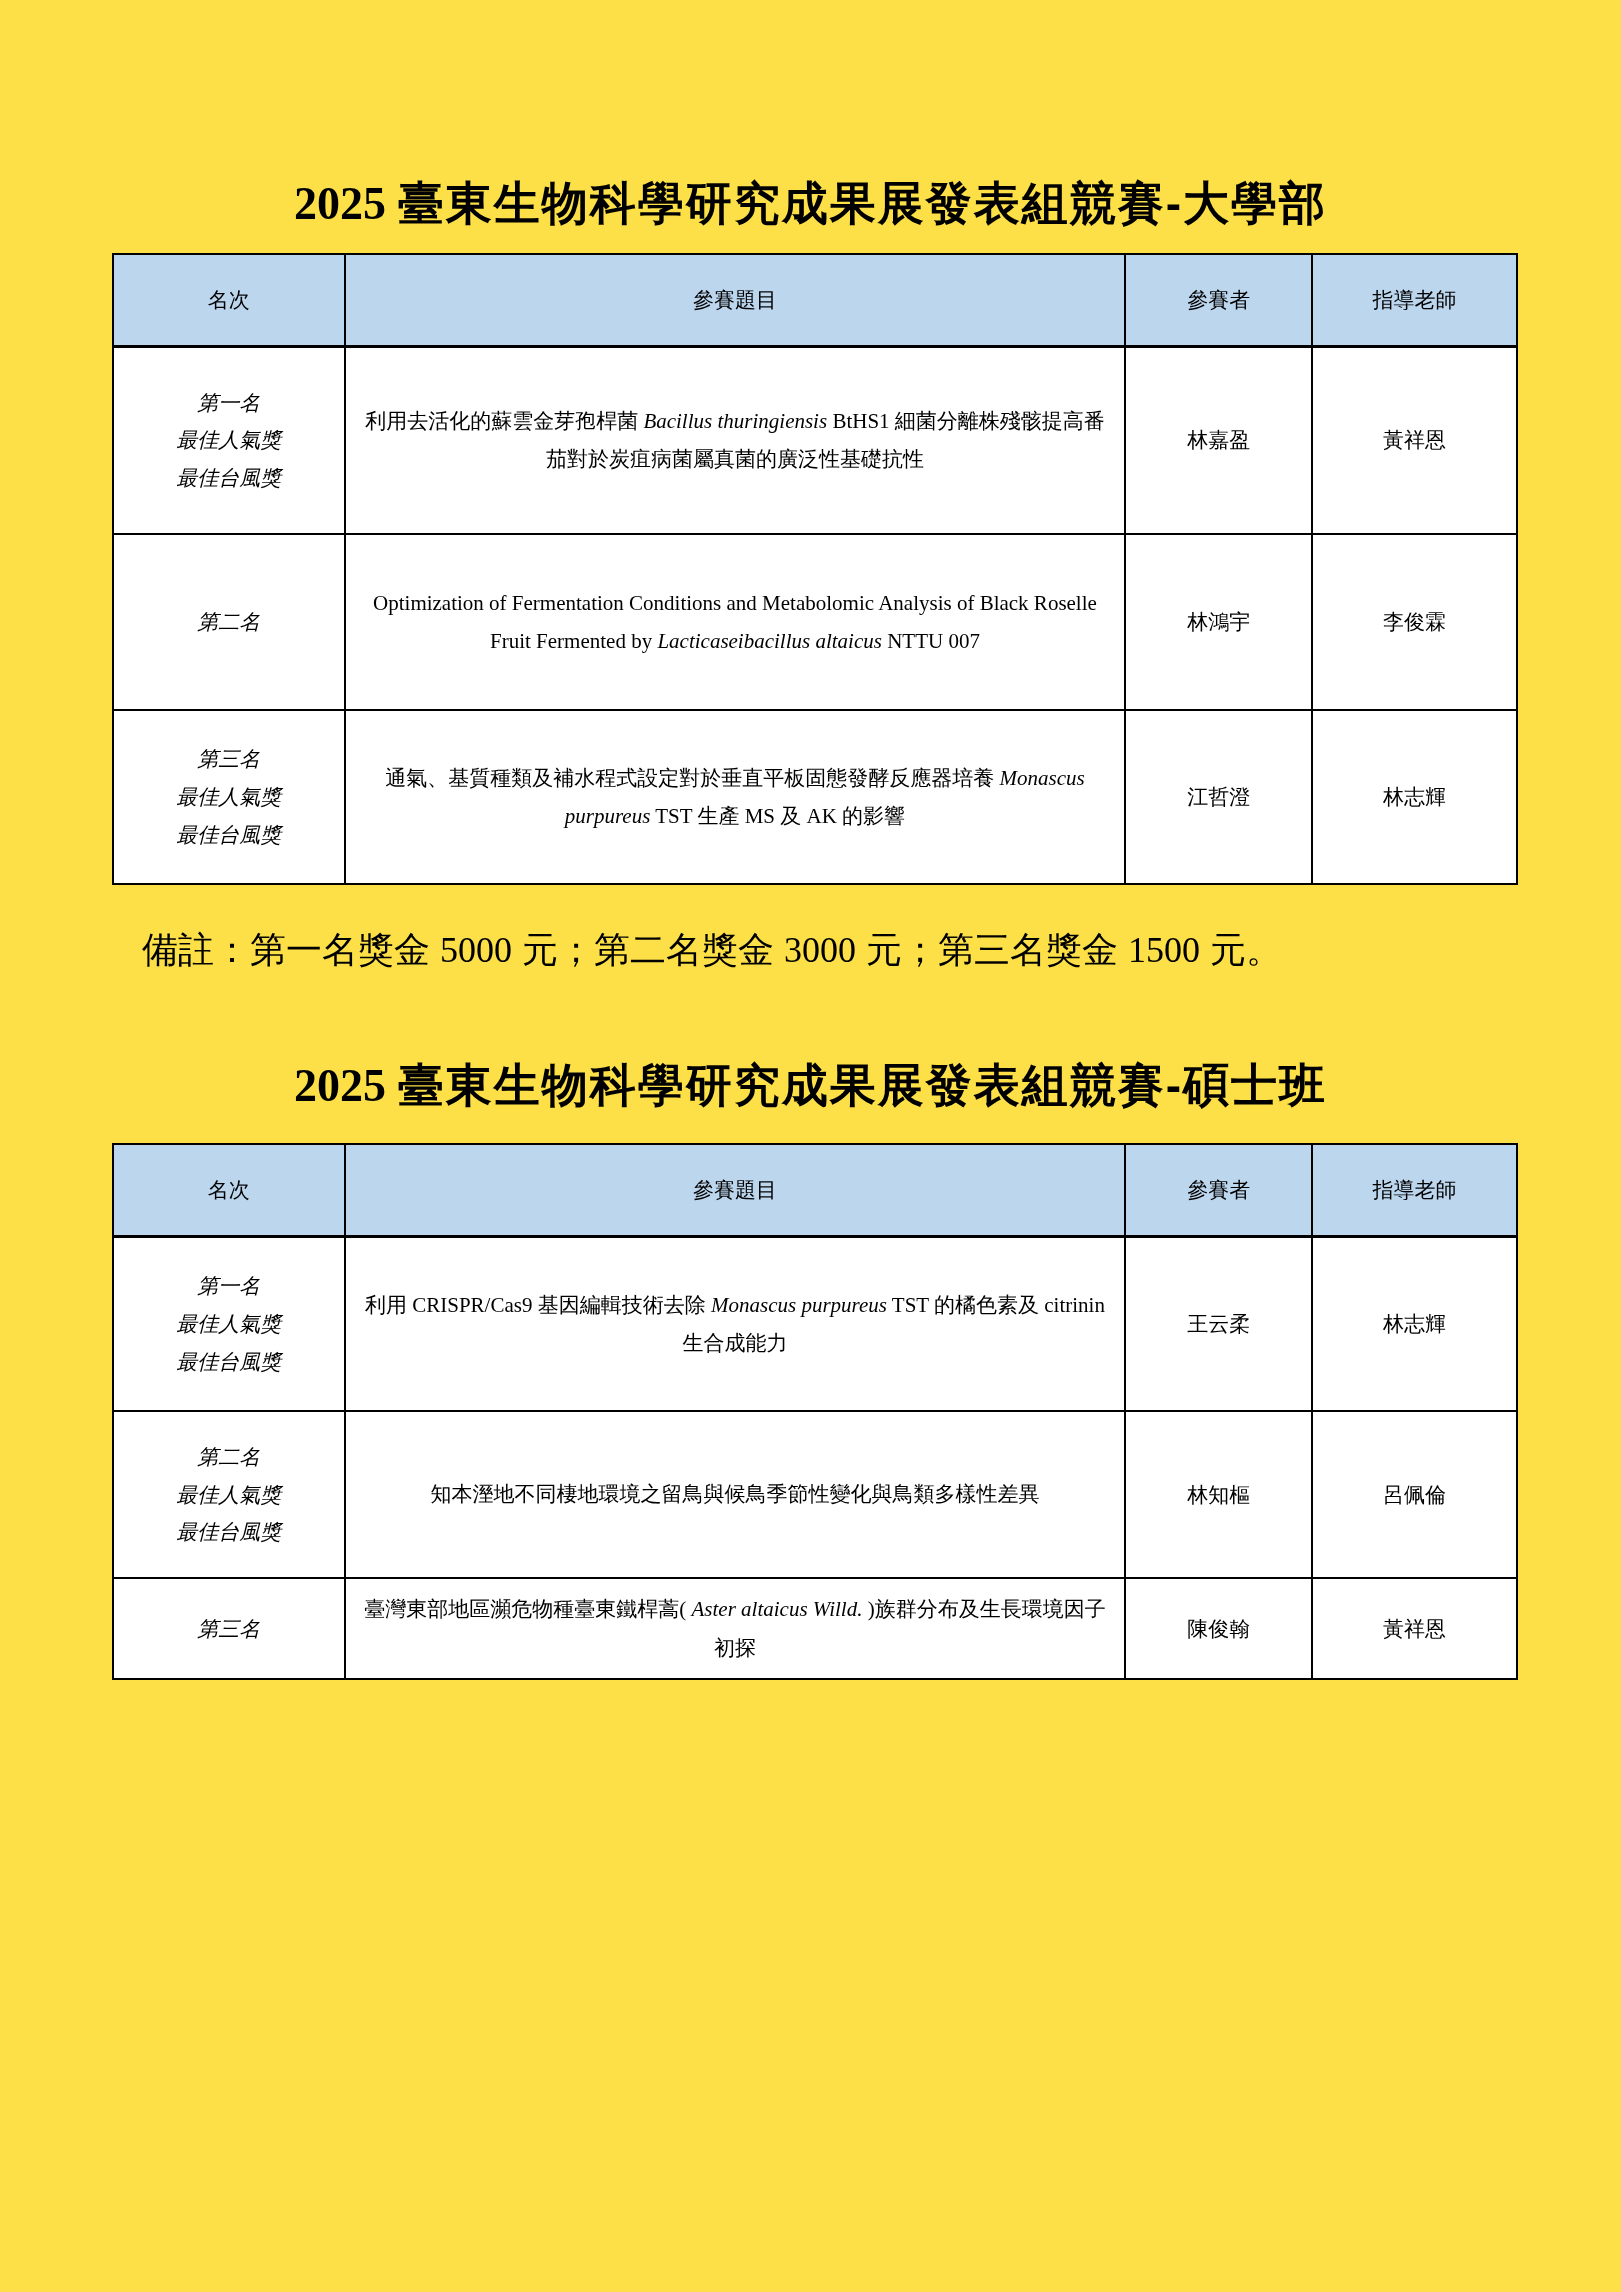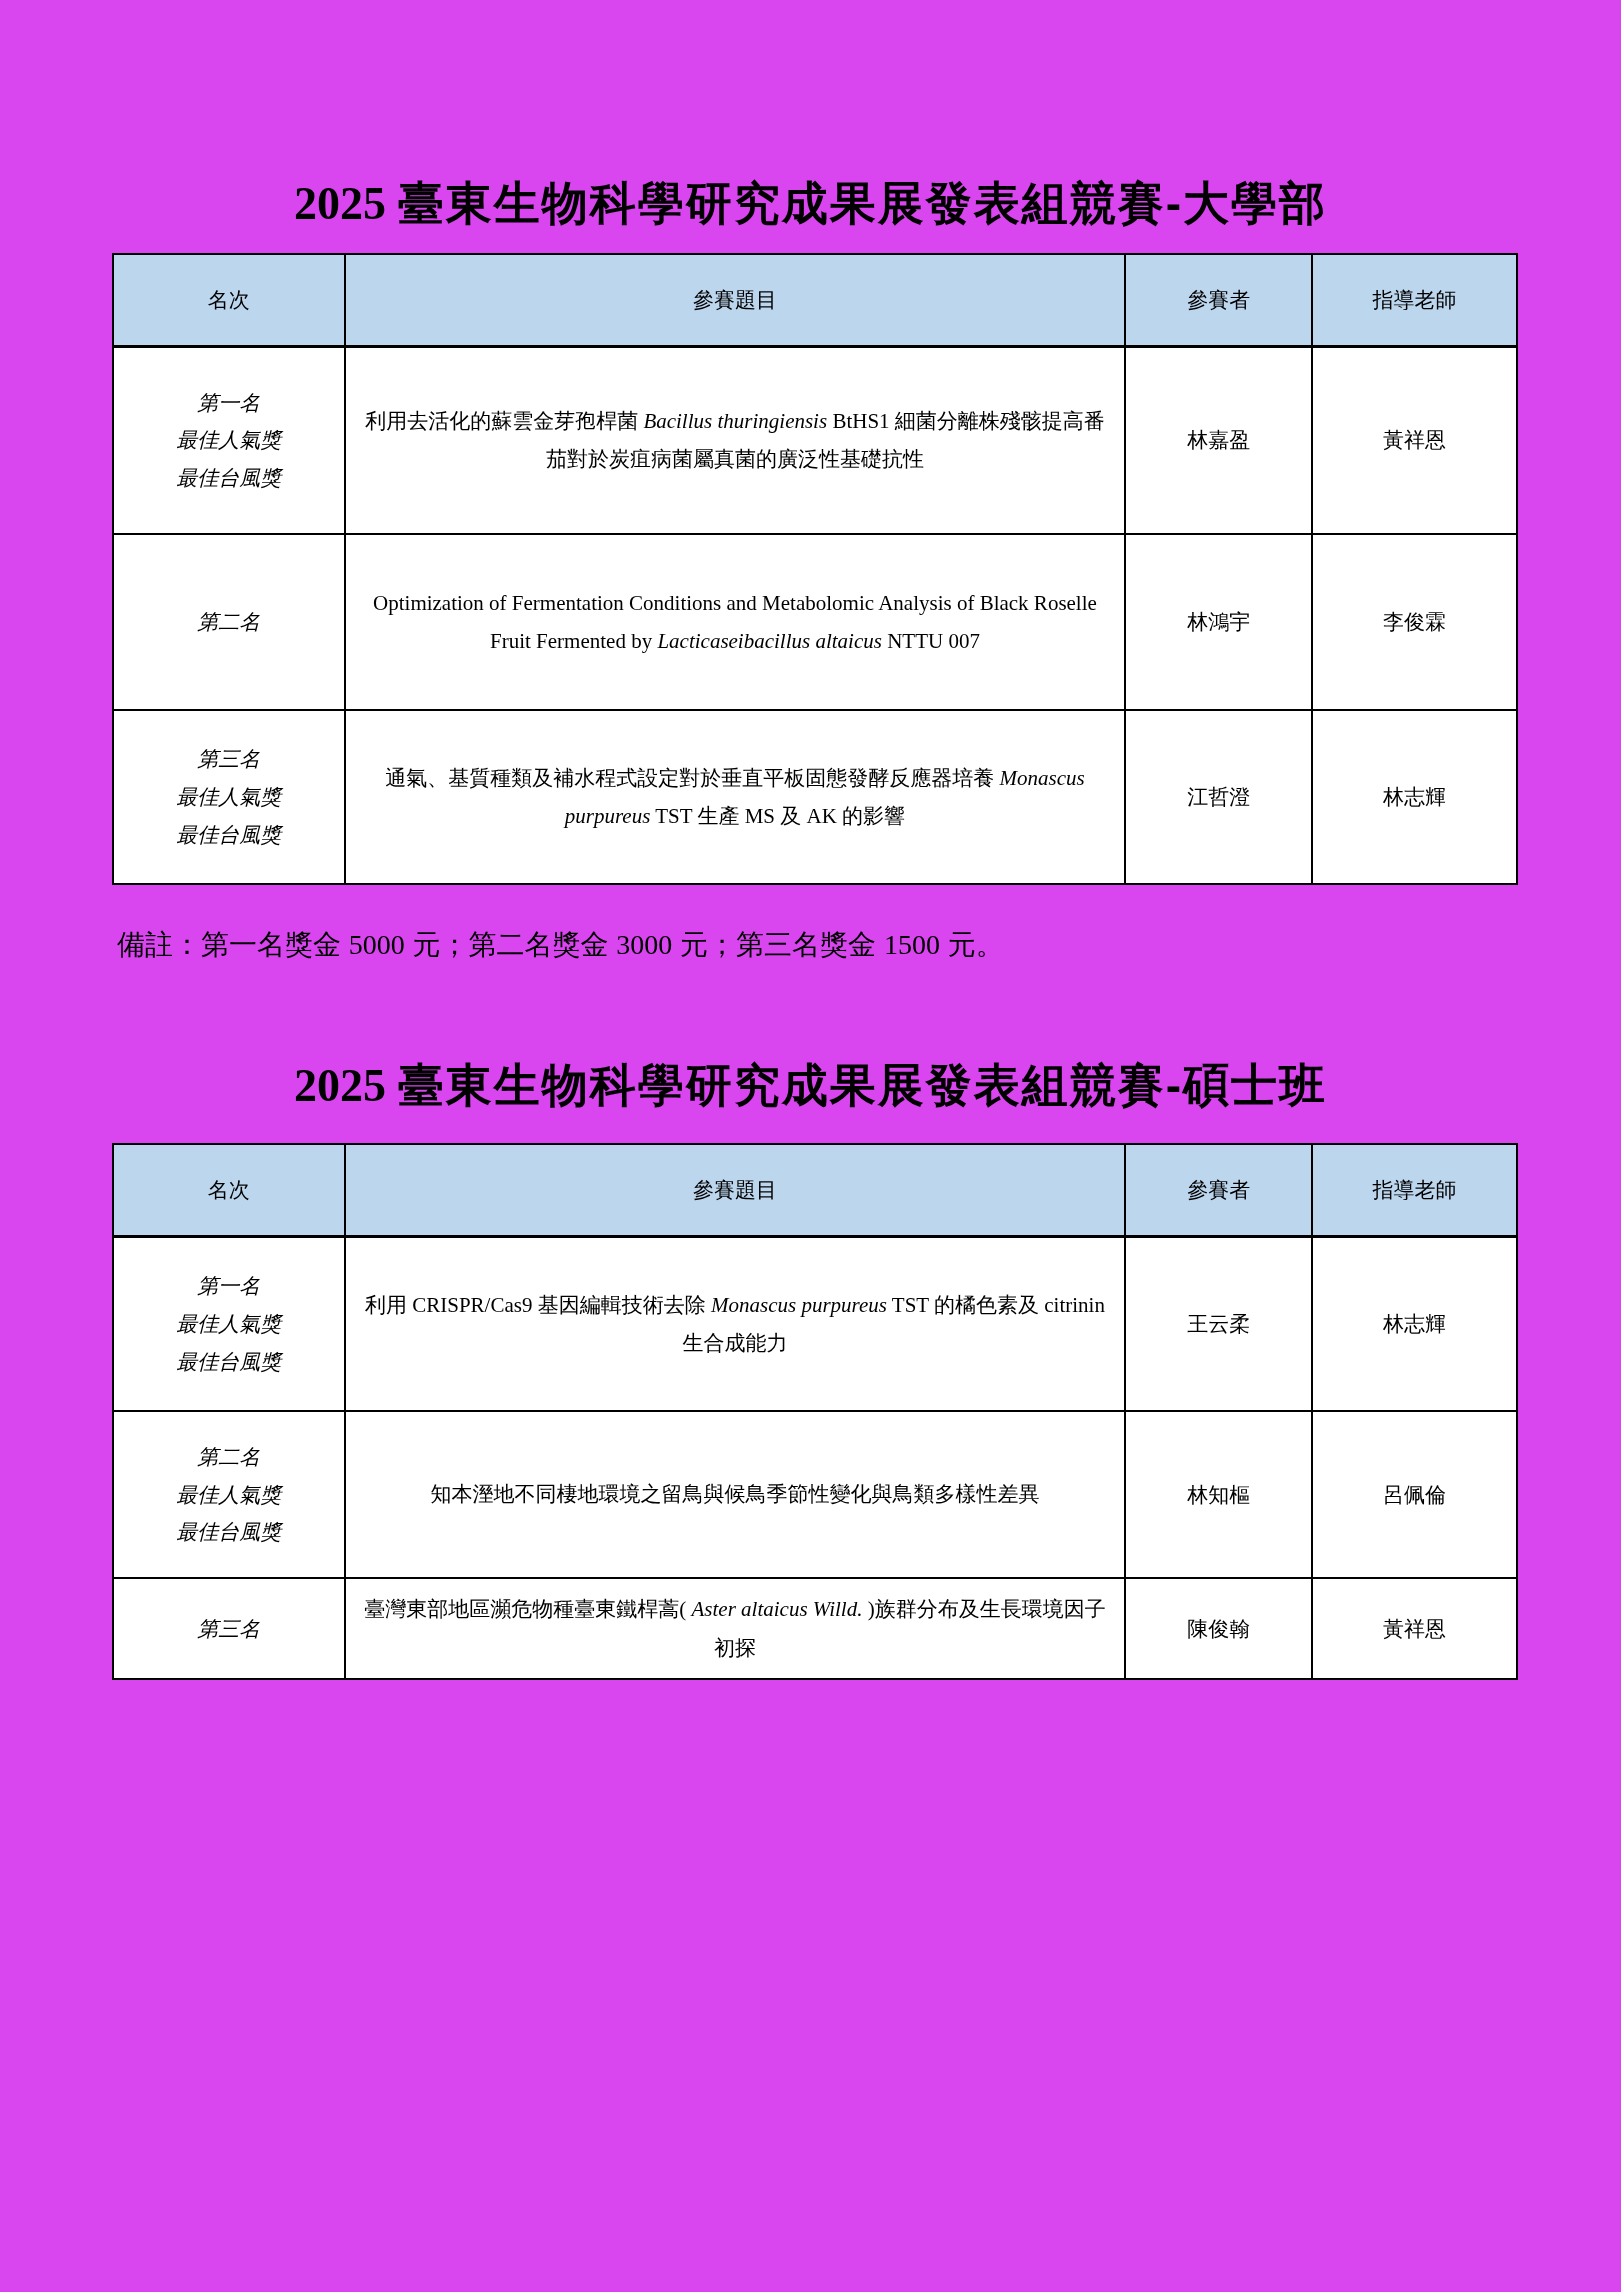--- a/index.html
+++ b/index.html
@@ -6,21 +6,21 @@
   html, body { background: #e9e9e9; }
   body {
     font-family: "Liberation Sans", "DejaVu Sans", sans-serif;
     color: #000;
   }
   .page {
     position: relative;
     width: 1621px;
     height: 2293px;
     margin: 0 auto;
-    background: #d946ef;
+    background: #fde047;
     overflow: hidden;
   }
   .doc-title {
     position: absolute;
     left: 0;
     width: 100%;
     text-align: center;
     font-size: 46px;
     font-weight: bold;
     letter-spacing: 2px;
@@ -82,22 +82,22 @@
   .t1-r1 { height: 188px; }
   .t1-r2 { height: 176px; }
   .t1-r3 { height: 174px; }
   .table-2 thead tr { height: 92px; }
   .t2-r1 { height: 175px; }
   .t2-r2 { height: 167px; }
   .t2-r3 { height: 101px; }
 
   .note {
     position: absolute;
-    left: 117px;
-    font-size: 28px;
+    left: 142px;
+    font-size: 36px;
     line-height: 1.4;
     white-space: nowrap;
   }
   .note-1 { top: 925px; }
   .note-2 { top: 1737px; }
 
   .serif {
     font-family: "Liberation Serif", "DejaVu Serif", serif;
   }
   i { font-style: italic; }

